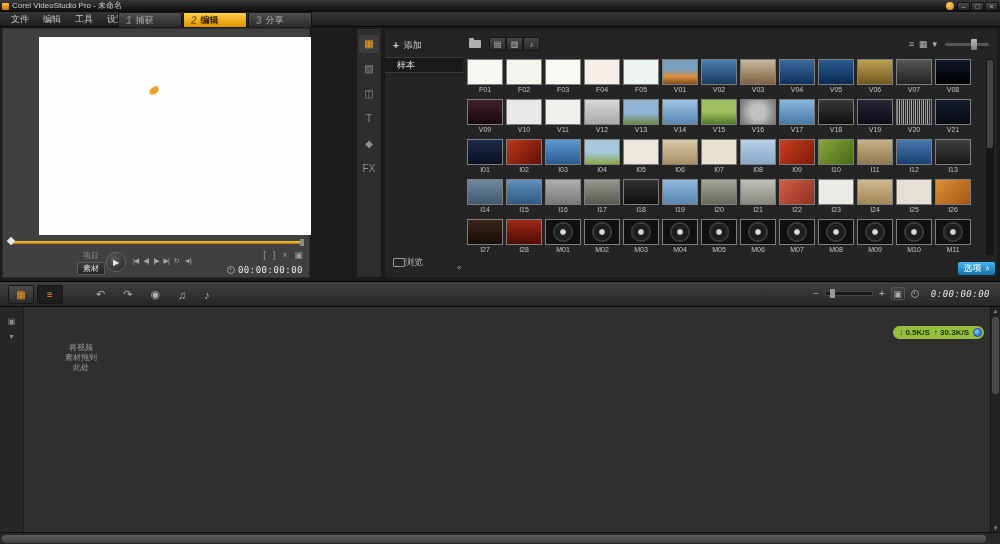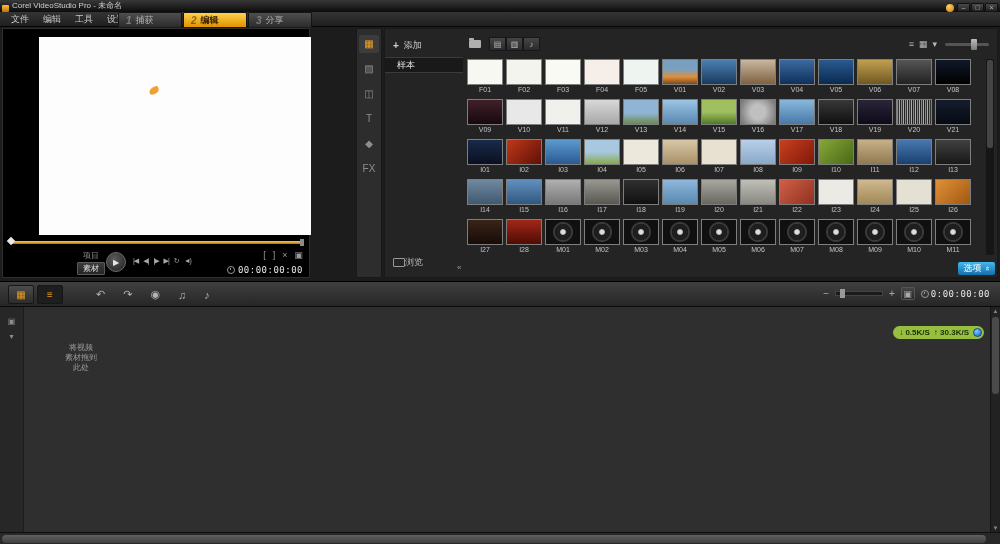--- a/index.html
+++ b/index.html
@@ -1,21 +1,21 @@
 <!DOCTYPE html>
 <html><head>
 <meta charset="utf-8">
 <style>
   html,body{margin:0;padding:0;background:#000;}
   .app{position:relative;width:1000px;height:544px;background:#1c1c1c;
        font-family:"Liberation Sans",sans-serif;overflow:hidden;user-select:none;}
 
   
   .titlebar{position:absolute;left:0;top:0;width:100%;height:12px;
-    background:linear-gradient(#383838,#0c0c0c);display:flex;align-items:flex-end;gap:3px;
+    background:linear-gradient(#383838,#0c0c0c);display:flex;align-items:center;gap:3px;
     padding:0 2px;box-sizing:border-box;z-index:5;}
   .app-ico{width:7px;height:7px;background:linear-gradient(#f8c040,#c07010);border-radius:1px;flex:none;}
   .title-text{font-size:8px;color:#cfcfcf;line-height:12px;white-space:nowrap;}
   .tb-spacer{flex:1;}
   .tray-dot{width:8px;height:8px;border-radius:50%;flex:none;
     background:radial-gradient(circle at 35% 30%,#ffd060,#d07818);}
   .win-controls{display:flex;gap:1px;}
   .win-btn{width:13px;height:9px;font-size:7px;line-height:8px;text-align:center;color:#bbb;
     background:linear-gradient(#4a4a4a,#222);border:1px solid #111;border-radius:1px;box-sizing:border-box;}
 
@@ -25,21 +25,21 @@
     display:flex;align-items:center;padding-left:4px;box-sizing:border-box;}
   .menu-item{font-size:9px;color:#c8c8c8;padding:0 7px;line-height:15px;}
   .steps{position:absolute;left:118px;top:12px;height:15px;display:flex;gap:1px;z-index:6;}
   .step{width:64px;display:flex;align-items:center;gap:4px;padding-left:7px;box-sizing:border-box;
     background:linear-gradient(#4e4e4e,#2b2b2b);border:1px solid #141414;border-bottom:none;
     color:#b0b0b0;font-size:9px;border-radius:2px 2px 0 0;}
   .step .step-num{font-size:10px;font-style:italic;font-weight:bold;opacity:.55;}
   .step.active{background:linear-gradient(#ffd24e,#e09200);color:#3c2400;font-weight:bold;}
 
   
-  .preview-panel{position:absolute;left:2px;top:28px;width:308px;height:250px;background:#000000;
+  .preview-panel{position:absolute;left:2px;top:28px;width:308px;height:250px;background:#404040;
     border:1px solid #2e2e2e;box-sizing:border-box;}
   .preview-video{position:absolute;left:36px;top:8px;width:272px;height:198px;background:#fdfdfd;}
   .scribble{position:absolute;left:110px;top:50px;width:10px;height:7px;background:#f0a030;
     border-radius:70% 30% 60% 40%;transform:rotate(-20deg);}
   .trimbar{position:absolute;left:5px;right:5px;top:209px;height:9px;}
   .trim-line{position:absolute;left:3px;right:3px;top:3px;height:3px;
     background:linear-gradient(#ffc850,#b87400);border-radius:1px;}
   .trim-marker{position:absolute;left:0;top:0;width:6px;height:6px;background:#e8e8e8;transform:rotate(45deg);}
   .trim-end{position:absolute;right:0;top:1px;width:4px;height:7px;background:#8a8a8a;}
   .transport{position:absolute;left:4px;right:4px;top:220px;height:28px;}
@@ -114,21 +114,21 @@
     border-radius:2px;color:#e89c1c;font-size:10px;line-height:18px;text-align:center;box-sizing:border-box;}
   .tlv-btn.active{background:#1e1e1e;}
   .tl-tools{position:absolute;left:96px;top:3px;display:flex;gap:18px;align-items:center;height:19px;}
   .tl-tool{color:#b4b4b4;font-size:11px;}
   .tl-right{position:absolute;right:10px;top:5px;display:flex;align-items:center;gap:6px;}
   .zoom-glyph{color:#aaa;font-size:10px;}
   .z-slider{width:46px;height:3px;background:#1a1a1a;border:1px solid #444;position:relative;}
   .z-handle{position:absolute;left:4px;top:-3px;width:5px;height:9px;background:#999;}
   .fit-btn{color:#aaa;font-size:9px;border:1px solid #555;width:14px;height:13px;line-height:12px;
     text-align:center;border-radius:2px;background:linear-gradient(#444,#2a2a2a);box-sizing:border-box;}
-  .tl-time{display:flex;align-items:center;gap:2px;}
+  .tl-time{display:flex;align-items:center;gap:12px;font-style:italic;}
 
   
   .timeline{position:absolute;left:0;top:307px;width:100%;bottom:12px;background:#2f2f2f;}
   .tl-gutter{position:absolute;left:0;top:0;width:24px;height:100%;background:#272727;
     border-right:1px solid #1c1c1c;box-sizing:border-box;padding-top:10px;display:flex;
     flex-direction:column;align-items:center;gap:6px;}
   .gutter-ico{color:#8c8c8c;font-size:8px;}
   .drop-hint{position:absolute;left:50px;top:36px;width:62px;font-size:8px;color:#9a9a9a;
     text-align:center;line-height:10px;white-space:pre-line;}
   .net-overlay{position:absolute;right:16px;top:19px;height:13px;border-radius:7px;

